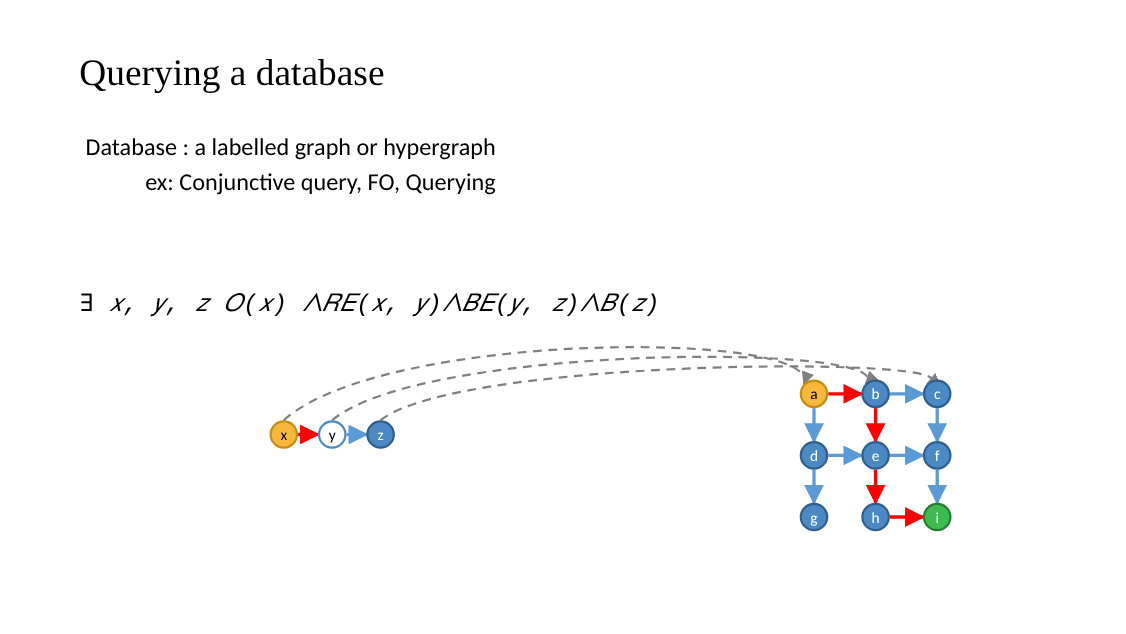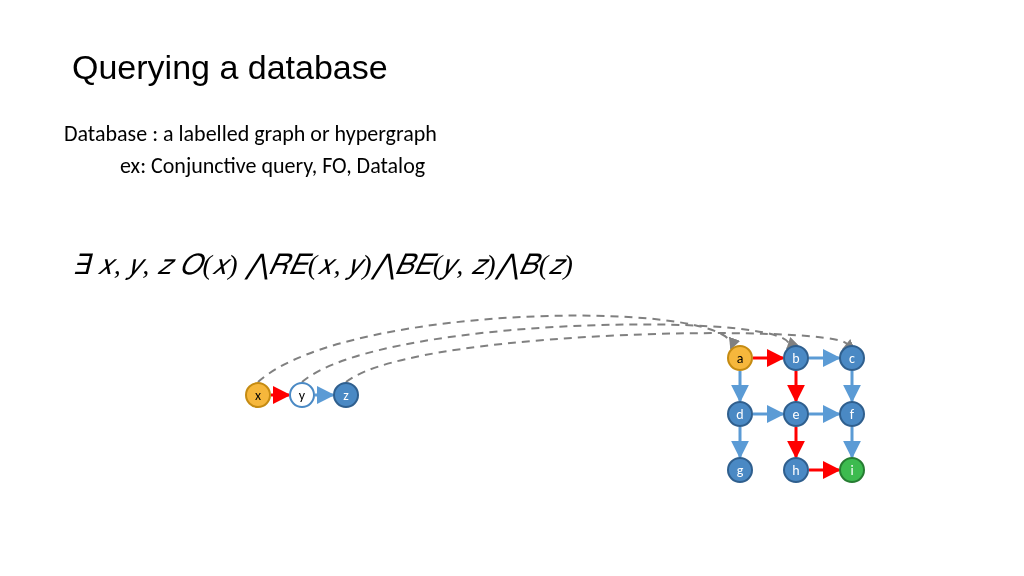--- a/index.html
+++ b/index.html
@@ -16,38 +16,39 @@
     position: relative;
     width: 1024px;
     height: 576px;
   }
   .title {
     position: absolute;
     left: 72px;
     top: 48px;
     font-size: 34px;
     font-weight: 400;
-    font-family: Liberation Sans, sans-serif;
+    font-family: Liberation Serif, serif;
   }
   .body-text {
     position: absolute;
-    left: 64px;
+    left: 76px;
     top: 118px;
     font-size: 22px;
     line-height: 1.45;
+    text-align: right;
   }
   .body-text .indent {
     margin-left: 56px;
   }
   .formula {
     position: absolute;
     left: 72px;
-    top: 248px;
-    font-size: 28px;
-    font-family: Liberation Serif, serif;
+    top: 264px;
+    font-size: 22px;
+    font-family: Liberation Mono, monospace;
     font-style: italic;
     letter-spacing: 0.5px;
     white-space: nowrap;
   }
   .diagram-layer {
     position: absolute;
     left: 0;
     top: 0;
     width: 1024px;
     height: 576px;
@@ -71,21 +72,21 @@
 </style>
 </head>
 <body>
 
 <div class="slide">
 
   <div class="title">Querying a database</div>
 
   <div class="body-text">
     <div>Database : a labelled graph or hypergraph</div>
-    <div class="indent">ex: Conjunctive query, FO, Datalog</div>
+    <div class="indent">ex: Conjunctive query, FO, Querying</div>
   </div>
 
   <div class="formula">∃ 𝑥, 𝑦, 𝑧 𝑂(𝑥) ⋀𝑅𝐸(𝑥, 𝑦)⋀𝐵𝐸(𝑦, 𝑧)⋀𝐵(𝑧)</div>
 
   <svg class="diagram-layer" viewBox="0 0 1024 576">
     <defs>
       <marker id="arr-blue" viewBox="0 0 10 10" refX="9" refY="5" markerWidth="6" markerHeight="6" orient="auto-start-reverse">
         <path d="M 0 0 L 10 5 L 0 10 z" fill="#5b9bd5"></path>
       </marker>
       <marker id="arr-red" viewBox="0 0 10 10" refX="9" refY="5" markerWidth="6" markerHeight="6" orient="auto-start-reverse">

